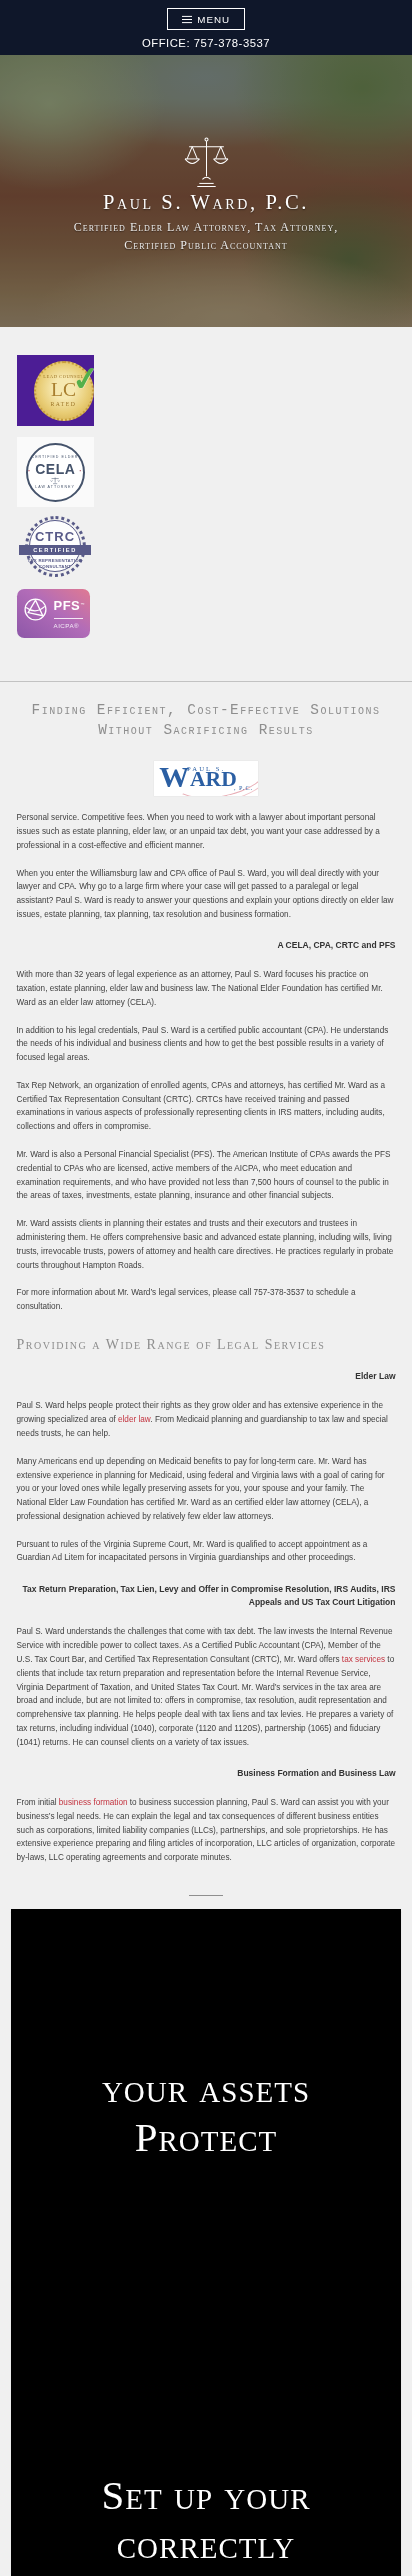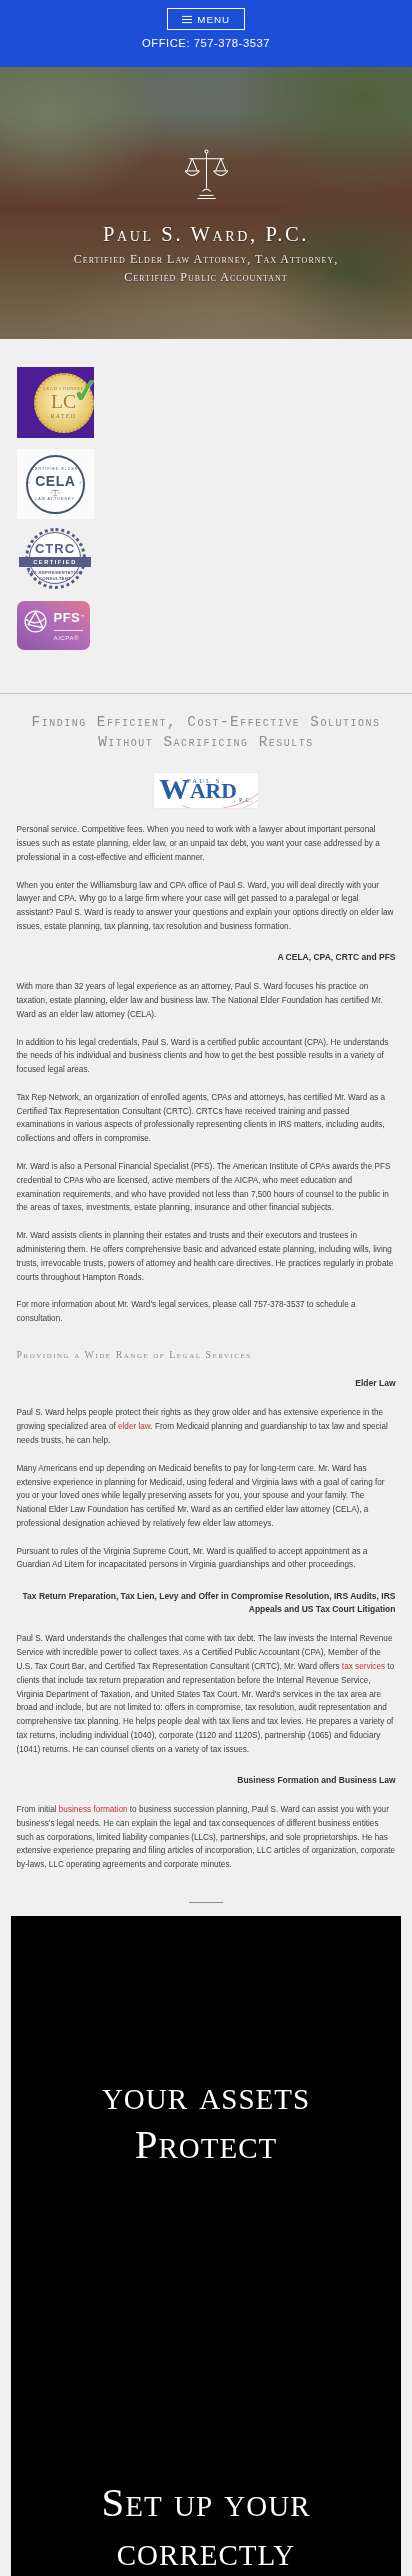--- a/index.html
+++ b/index.html
@@ -3,21 +3,21 @@
 <meta charset="utf-8">
 <style>
   * { box-sizing: border-box; margin: 0; padding: 0; }
   html { background: #cfcfcf; }
   body {
     width: 412px; margin: 0 auto; background: #f0f0f0;
     font-family: "Liberation Sans", sans-serif; color: #3f3f3f;
   }
 
   
-  .top-header { height: 67px; background: #1d4ed8; text-align: center; }
+  .top-header { height: 55px; background: #0f172a; text-align: center; }
   .menu-btn {
     margin-top: 8.2px; display: inline-flex; align-items: center; gap: 5.2px;
     background: transparent; border: 0.5px solid #ffffff; color: #ffffff;
     padding: 4.6px 13.4px; font-size: 9.8px; letter-spacing: 1px; cursor: pointer;
     font-family: "Liberation Sans", sans-serif;
   }
   .burger { display: inline-block; width: 10.3px; height: 1px; background: #fff;
     box-shadow: 0 -3.1px 0 #fff, 0 3.1px 0 #fff; }
   .office-line { color: #ffffff; font-size: 11.3px; letter-spacing: 0.5px; margin-top: 6.7px; font-weight: 300; }
 
@@ -30,21 +30,21 @@
       radial-gradient(ellipse 216px 103px at 50% 8%, rgba(148,168,178,.7), rgba(148,168,178,0) 70%),
       radial-gradient(ellipse 258px 93px at 55% 96%, rgba(196,178,140,.9), rgba(196,178,140,0) 75%),
       radial-gradient(ellipse 155px 113px at 85% 75%, rgba(86,118,66,.8), rgba(86,118,66,0) 70%),
       linear-gradient(180deg, #8ba076 0%, #93a07e 16%, #936b4f 34%, #8d5a41 52%, #96704f 70%, #a98f68 88%, #b3a080 100%);
   }
   .hero-overlay { position: absolute; inset: 0; background: rgba(20,16,12,.38); }
   .hero-content { position: relative; z-index: 2; height: 100%;
     display: flex; flex-direction: column; align-items: center; padding-top: 81px; }
   .hero-title { color: #ffffff; font-family: "Liberation Serif", serif;
     font-variant: small-caps; font-weight: 400; font-size: 20.6px; letter-spacing: 2.6px;
-    margin-top: 21px; text-shadow: 0 0.5px 1.5px rgba(0,0,0,.5); }
+    margin-top: 1px; text-shadow: 0 0.5px 1.5px rgba(0,0,0,.5); }
   .hero-subtitle { color: #ededed; font-family: "Liberation Serif", serif;
     font-variant: small-caps; font-size: 12px; letter-spacing: 1px; line-height: 1.45;
     max-width: 319px; text-align: center; margin-top: 5.2px; text-shadow: 0 0.5px 1px rgba(0,0,0,.5); }
 
   
   .badges { padding: 28px 16.5px 43px 16.5px; }
   .badge { position: relative; }
 
   .badge-lc { width: 77px; height: 71px; background: #4c1d95; margin-bottom: 11px;
     display: flex; align-items: center; justify-content: flex-end; }
@@ -105,21 +105,21 @@
     font-size: 6.7px; letter-spacing: 2.1px; color: #2b5fa3; }
   .logo-ard { position: absolute; left: 36px; top: 8.2px; font-family: "Liberation Serif", serif;
     font-size: 21.6px; color: #2b5fa3; font-weight: bold; line-height: 1; }
   .logo-pc { position: absolute; left: 80px; top: 23px; font-family: "Liberation Serif", serif;
     font-size: 6.2px; letter-spacing: 1px; color: #2b5fa3; }
 
   .body-p { font-size: 8.2px; line-height: 1.68; color: #3f3f3f; margin-bottom: 14px; }
   .subhead { font-size: 8.5px; font-weight: bold; color: #333333; text-align: right;
     line-height: 1.6; margin: 17.5px 0 15.5px; }
   .section-heading { font-family: "Liberation Serif", serif; font-variant: small-caps; font-weight: 400;
-    color: #8e8e8e; font-size: 10px; letter-spacing: 1.5px; margin: 23px 0 11.3px; }
+    color: #8e8e8e; font-size: 14px; letter-spacing: 1.5px; margin: 23px 0 11.3px; }
   .red-link { color: #c3333f; text-decoration: none; cursor: pointer; }
 
   .short-divider { width: 34px; border: 0; border-top: 0.5px solid #8f8f8f; margin: 30px auto 13.4px; }
 
   
   .black-banner { margin: 0 10.8px; background: #000000; padding: 155px 5.2px 91px 5.2px;
     box-shadow: 0 1.5px 1px rgba(0,0,0,.25); }
   .slide { text-align: center; color: #ffffff; font-family: "Liberation Serif", serif; }
   .slide-line { font-variant: small-caps; font-size: 41px; line-height: 49px; letter-spacing: 1px; font-weight: 400; }
   .slide-1 { margin-top: 309px; }

